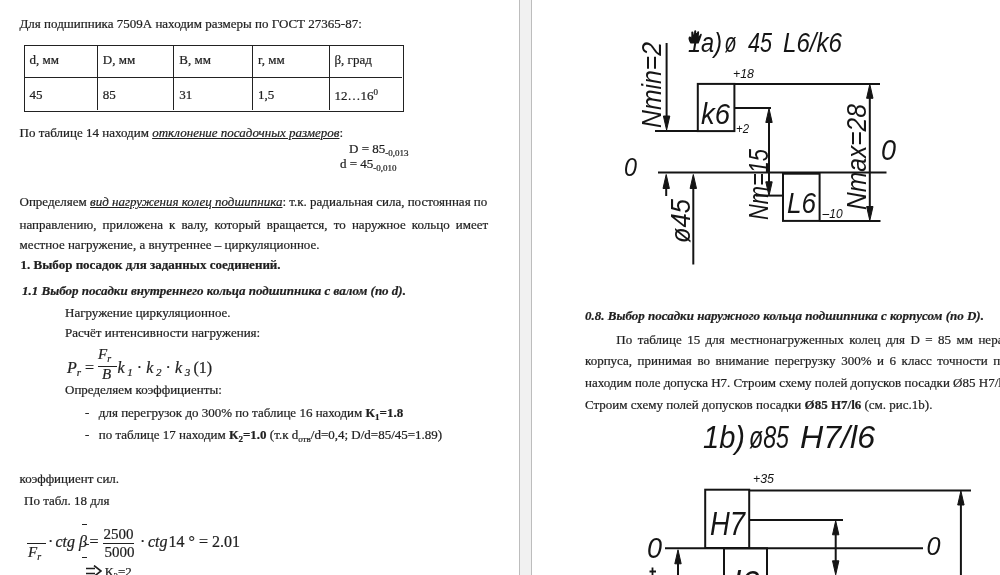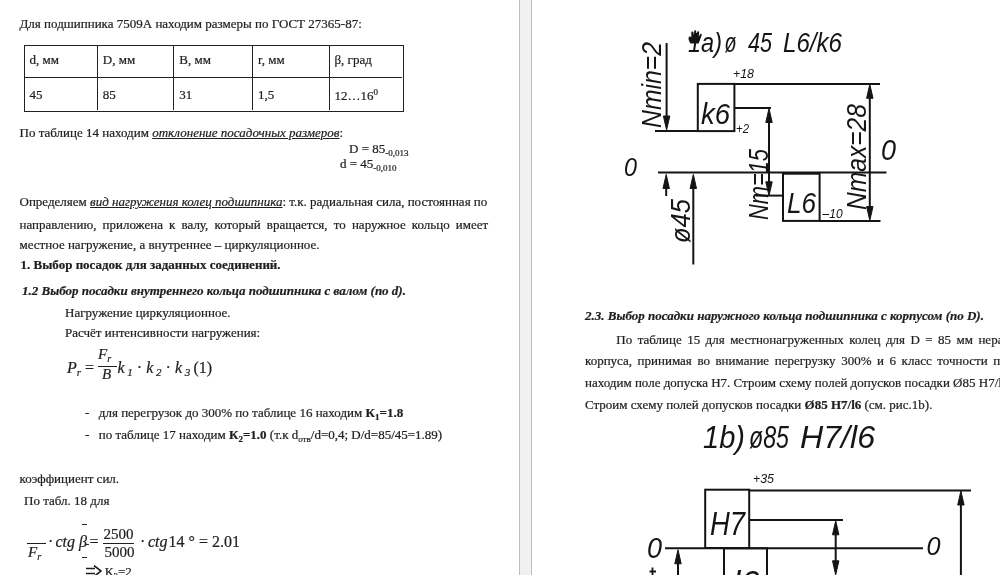--- a/index.html
+++ b/index.html
@@ -41,33 +41,34 @@
 <div class="t" style="left:349px;top:141.2px;">D = 85<sub>-0,013</sub></div>
 
 <div class="t" style="left:340px;top:155.6px;">d = 45<sub>-0,010</sub></div>
 
 <div class="t" style="left:19.5px;top:194.4px;">Определяем <i class="u">вид нагружения колец подшипника</i>: т.к. радиальная сила, постоянная по</div>
 <div class="t" style="left:19.5px;top:217.4px;word-spacing:2.9px;">направлению, приложена к валу, который вращается, то наружное кольцо имеет</div>
 <div class="t" style="left:19.5px;top:237.4px;">местное нагружение, а внутреннее – циркуляционное.</div>
 
 <div class="t" style="left:20.5px;top:257.4px;font-weight:bold;">1. Выбор посадок для заданных соединений.</div>
 
-<div class="t" style="left:22px;top:283px;font-weight:bold;font-style:italic;">1.2 Выбор посадки внутреннего кольца подшипника с валом (по d).</div>
+<div class="t" style="left:22px;top:283px;font-weight:bold;font-style:italic;">1.1 Выбор посадки внутреннего кольца подшипника с валом (по d).</div>
 
 <div class="t" style="left:65px;top:304.8px;">Нагружение циркуляционное.</div>
 <div class="t" style="left:65px;top:324.6px;">Расчёт интенсивности нагружения:</div>
 
 <div class="t" style="left:67px;top:358.9px;font-size:16px;font-style:italic;">P<span style="font-size:11px;vertical-align:-3px;">r</span></div>
 <div class="t" style="left:85px;top:358.9px;font-size:16px;">=</div>
 <div class="t" style="left:98px;top:345.5px;font-size:15px;font-style:italic;">F<span style="font-size:10px;vertical-align:-3px;">r</span></div>
 <div class="t" style="left:98px;top:366.2px;width:19px;border-top:1.4px solid #1f1f1f;"></div>
 <div class="t" style="left:102px;top:365.5px;font-size:15px;font-style:italic;">B</div>
 <div class="t" style="left:117.5px;top:358.9px;font-size:16px;font-style:italic;">k<span style="font-size:11px;vertical-align:-3px;">&nbsp;1</span><span style="font-style:normal;"> · </span>k<span style="font-size:11px;vertical-align:-3px;">&nbsp;2</span><span style="font-style:normal;"> · </span>k<span style="font-size:11px;vertical-align:-3px;">&nbsp;3</span></div>
 <div class="t" style="left:193.5px;top:358.9px;font-size:16px;">(1)</div>
 
+<div class="t" style="left:65px;top:381.8px;">Определяем коэффициенты:</div>
 
 <div class="t" style="left:85px;top:405.2px;">-</div>
 <div class="t" style="left:98.8px;top:405.2px;">для перегрузок до 300% по таблице 16 находим <b>К<sub>1</sub>=1.8</b></div>
 
 <div class="t" style="left:85px;top:427px;">-</div>
 <div class="t" style="left:98.8px;top:427px;">по таблице 17 находим <b>К<sub>2</sub>=1.0</b> (т.к d<sub>отв</sub>/d=0,4; D/d=85/45=1.89)</div>
 
 
 <div class="t" style="left:19.5px;top:471.2px;">коэффициент сил.</div>
 
@@ -159,21 +160,21 @@
 
 <text x="787" y="213" font-size="30" lengthAdjust="spacingAndGlyphs" textLength="29">L6</text>
 
 <text x="822.6" y="218" font-size="13" lengthAdjust="spacingAndGlyphs" textLength="20">–10</text>
 
 <text x="0" y="0" font-size="27" lengthAdjust="spacingAndGlyphs" textLength="106" transform="translate(866,210) rotate(-90)">Nmax=28</text>
 
 <text x="881" y="159.5" font-size="30" lengthAdjust="spacingAndGlyphs" textLength="15">0</text>
 </svg>
 
-<div class="t" style="left:585px;top:308.4px;font-weight:bold;font-style:italic;">2.3. Выбор посадки наружного кольца подшипника с корпусом (по D).</div>
+<div class="t" style="left:585px;top:308.4px;font-weight:bold;font-style:italic;">0.8. Выбор посадки наружного кольца подшипника с корпусом (по D).</div>
 
 <div class="t" style="left:616.3px;top:331.9px;word-spacing:2.2px;">По таблице 15 для местнонагруженных колец для D = 85 мм нера</div>
 <div class="t" style="left:585px;top:352.7px;word-spacing:2.3px;">корпуса, принимая во внимание перегрузку 300% и 6 класс точности подш</div>
 <div class="t" style="left:585px;top:375.4px;">находим поле допуска H7. Строим схему полей допусков посадки Ø85 H7/l6</div>
 <div class="t" style="left:585px;top:397.1px;">Строим схему полей допусков посадки <b>Ø85 H7/l6</b> (см. рис.1b).</div>
 
 <svg style="position:absolute;left:532px;top:420px;" width="468" height="155" viewBox="532 420 468 155">
 <g stroke="#141414" stroke-width="2" fill="none">
 
 <rect x="705.2" y="489.7" width="44" height="58.3"></rect>

